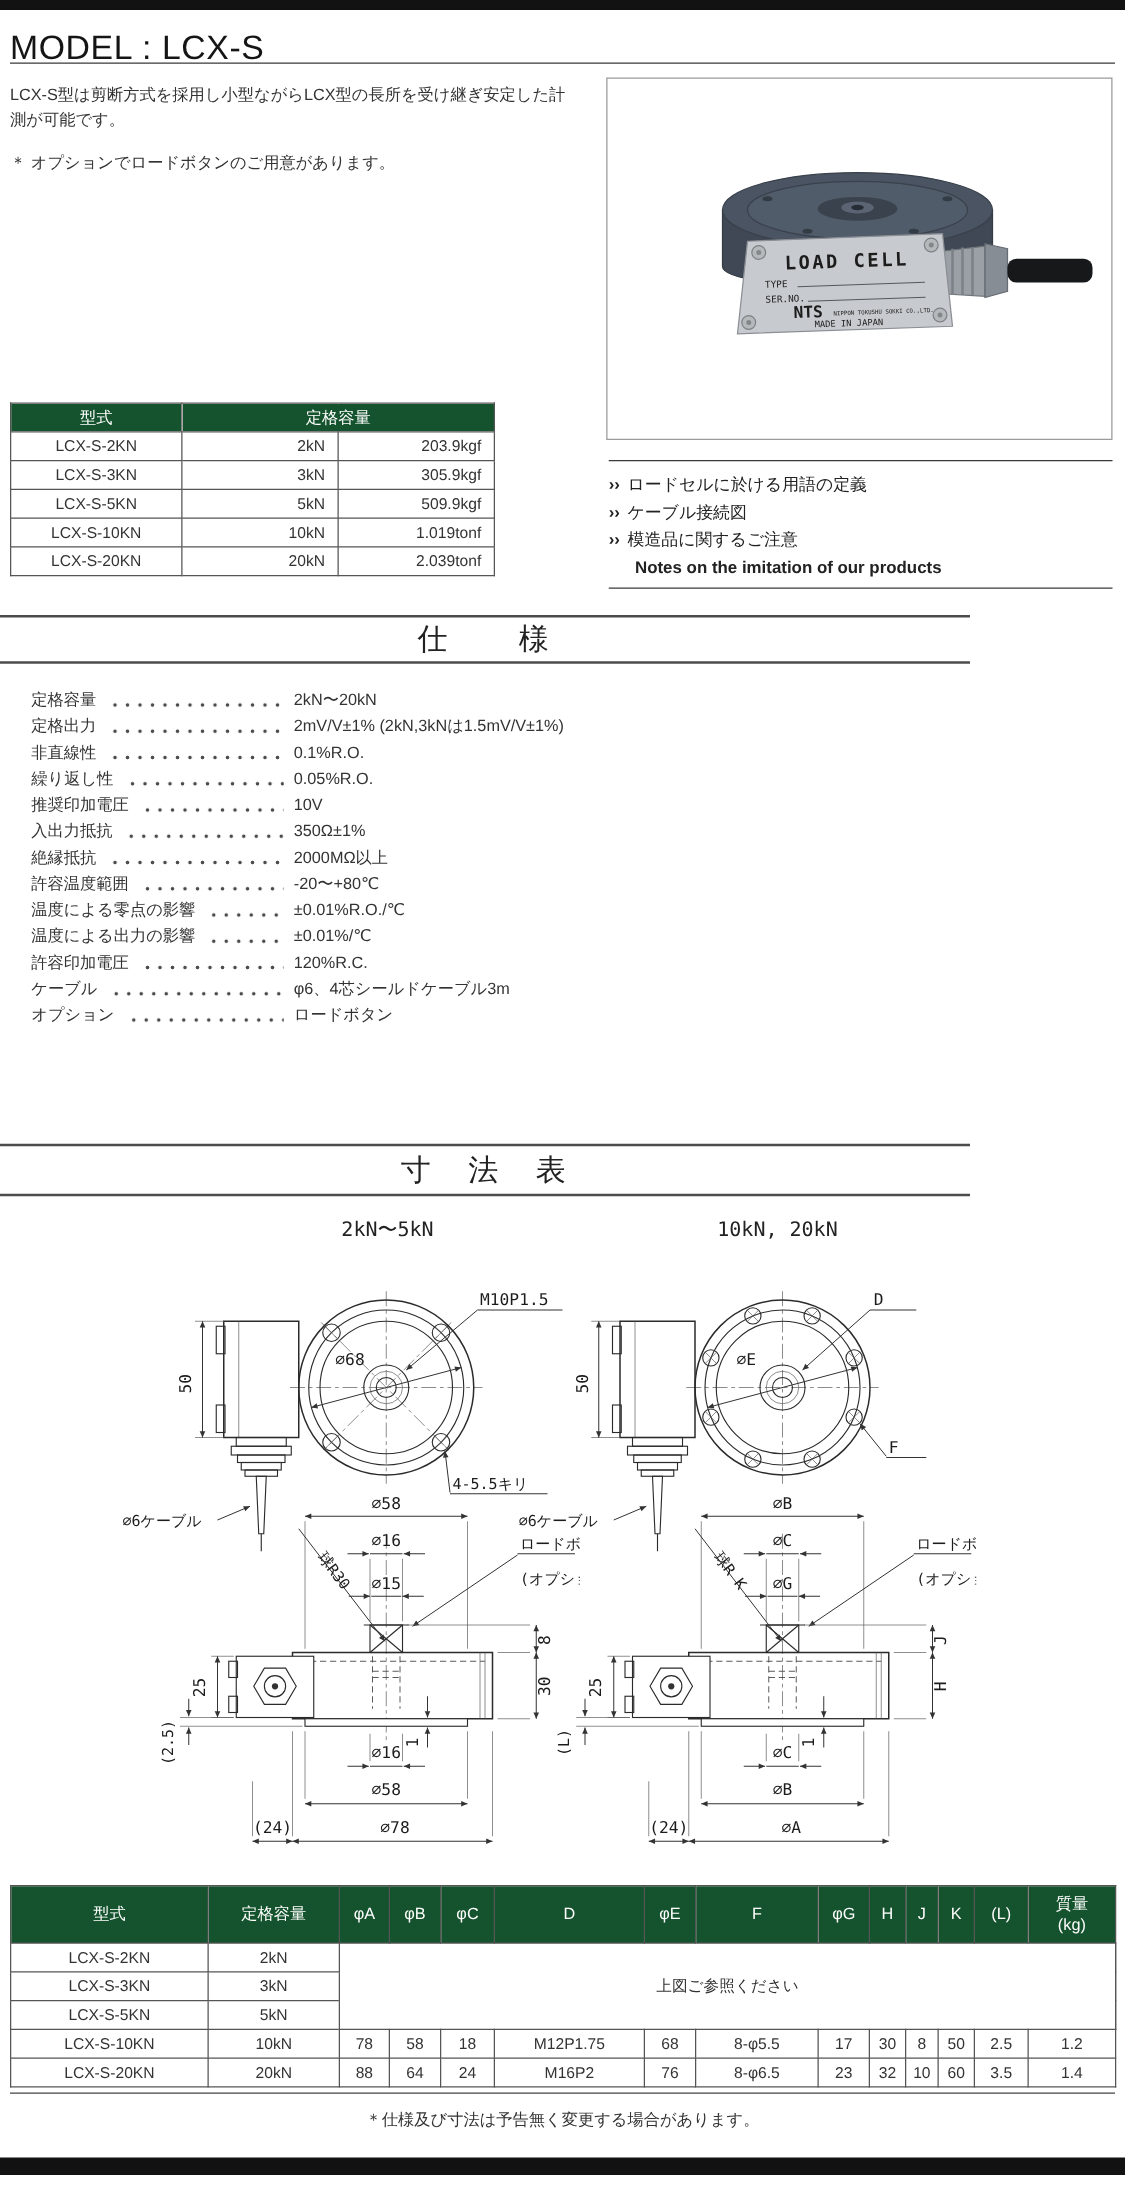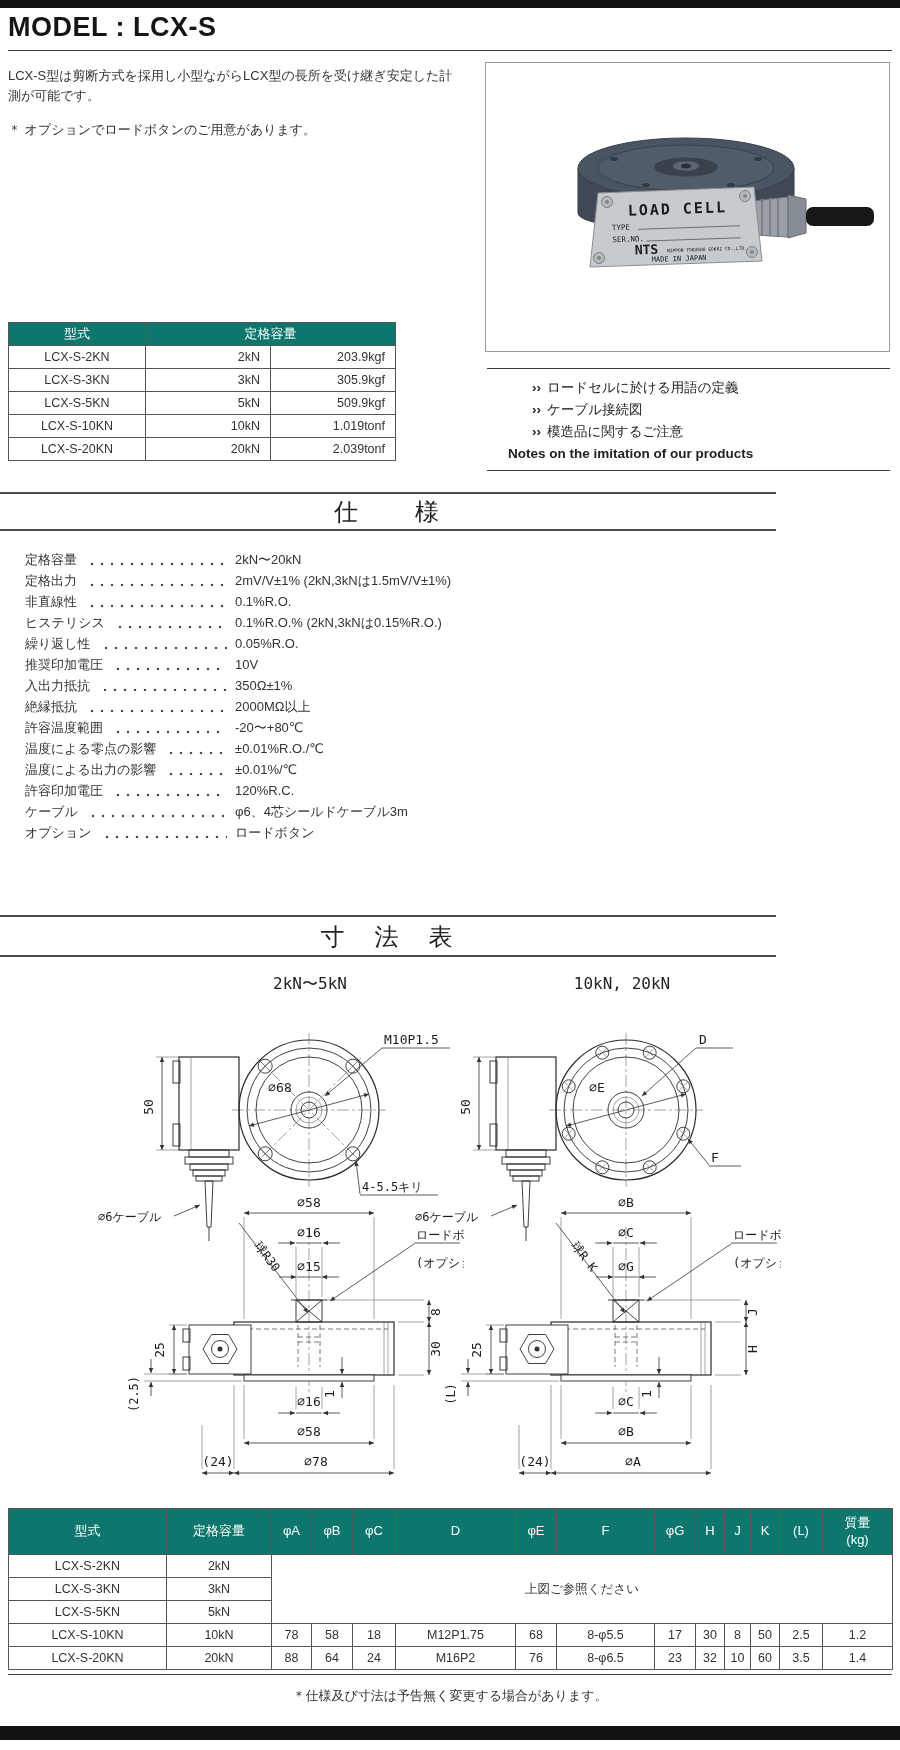--- a/index.html
+++ b/index.html
@@ -1,36 +1,36 @@
 <!DOCTYPE html>
 <html><head>
 <meta charset="utf-8">
 <style>
   * { margin:0; padding:0; box-sizing:border-box; }
   body { background:#fff; font-family:"Liberation Sans","DejaVu Sans",sans-serif; color:#333; }
   .page { position:relative; width:900px; height:1750px; background:#fff; overflow:hidden; }
   .abs { position:absolute; }
   .topbar { left:0; top:0; width:900px; height:8px; background:#121212; }
-  .page-title { left:8px; top:12px; font-size:27px; font-weight:bold; color:#151515; letter-spacing:.5px; }
+  .page-title { left:8px; top:23px; font-size:27px; font-weight:normal; color:#151515; letter-spacing:.5px; }
   .hr1 { left:8px; top:50px; width:884px; height:0; border-top:1px solid #3a3a3a; }
   .intro { left:8px; top:66px; width:452px; font-size:13px; line-height:1.55; color:#333; }
   .option-note { left:8px; top:121px; width:452px; font-size:13px; color:#333; }
 
   table { border-collapse:collapse; table-layout:fixed; font-size:12.5px; color:#333; }
   td, th { border:1px solid #555; height:23px; padding:0 6px; overflow:hidden; white-space:nowrap; }
-  th { background:#0f766e; color:#fff; font-weight:normal; font-size:13px; text-align:center; }
+  th { background:#14532d; color:#fff; font-weight:normal; font-size:13px; text-align:center; }
   .cap-table { left:8px; top:322px; width:387px; }
   .cap-table td.c { text-align:center; }
   .cap-table td.r { text-align:right; padding-right:10px; }
 
   .img-box { left:485px; top:62px; width:405px; height:290px; border:1px solid #9a9a9a; background:#fff; }
   .hr-links-top { left:487px; top:368px; width:403px; border-top:1px solid #3a3a3a; }
   .hr-links-bot { left:487px; top:470px; width:403px; border-top:1px solid #3a3a3a; }
   .links { left:487px; top:377px; font-size:13.5px; color:#222; }
-  .link-row { line-height:22px; cursor:pointer;margin-left:45px; }
+  .link-row { line-height:22px; cursor:pointer; }
   .link-marker { font-weight:bold; margin-right:6px; }
   .link-sub { line-height:21px; padding-left:21px;font-weight:bold; }
 
   .sec-head { left:0; top:0; width:776px; border-top:2px solid #4c4c4c; border-bottom:2px solid #4c4c4c; text-align:center; font-size:24px; color:#222; }
   .sec-spec { top:492px; height:39px; line-height:36px; letter-spacing:3px; }
   .sec-dim  { top:915px; height:42px; line-height:39px; letter-spacing:3px; }
 
   .spec-list { left:25px; top:549px; width:560px; font-size:13px; }
   .spec-row { display:flex; height:21px; align-items:center; }
   .spec-head { width:210px; display:flex; align-items:center; }
@@ -183,27 +183,20 @@
           <span class="dots"></span>
         </div>
         <span class="spec-value">2mV/V±1% (2kN,3kNは1.5mV/V±1%)</span>
       </div>
     <div class="spec-row">
         <div class="spec-head">
           <span class="spec-label">非直線性</span>
           <span class="dots"></span>
         </div>
         <span class="spec-value">0.1%R.O.</span>
-      </div>
-    <div class="spec-row">
-        <div class="spec-head">
-          <span class="spec-label">ヒステリシス</span>
-          <span class="dots"></span>
-        </div>
-        <span class="spec-value">0.1%R.O.% (2kN,3kNは0.15%R.O.)</span>
       </div>
     <div class="spec-row">
         <div class="spec-head">
           <span class="spec-label">繰り返し性</span>
           <span class="dots"></span>
         </div>
         <span class="spec-value">0.05%R.O.</span>
       </div>
     <div class="spec-row">
         <div class="spec-head">

